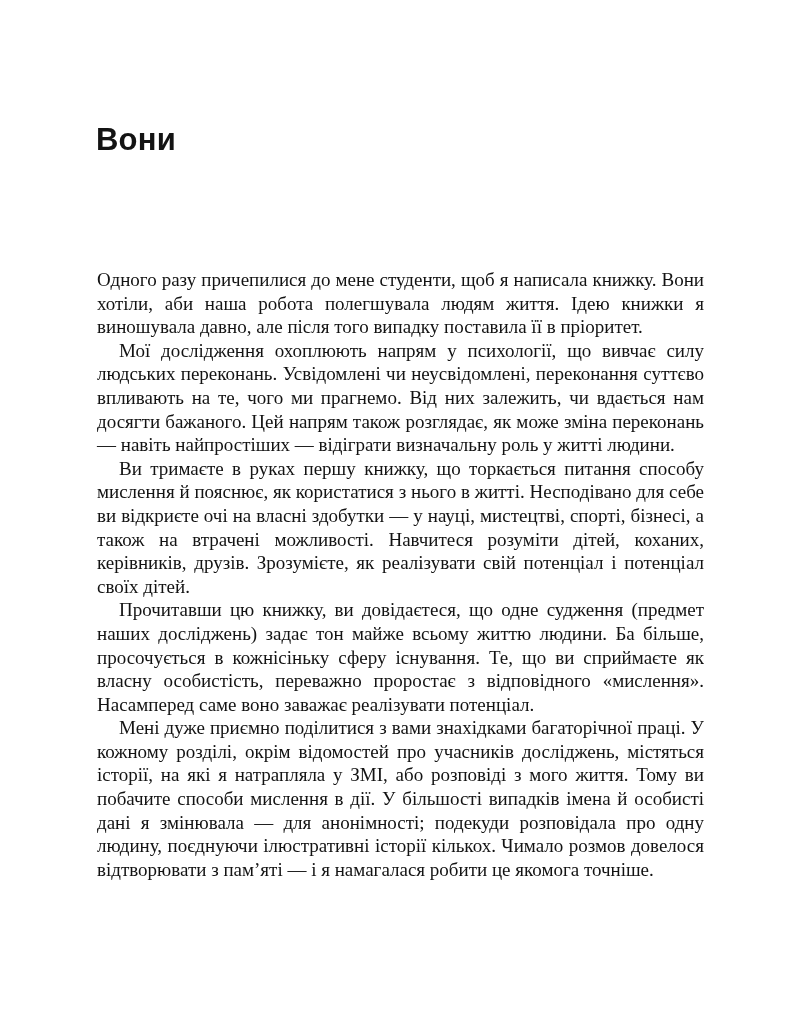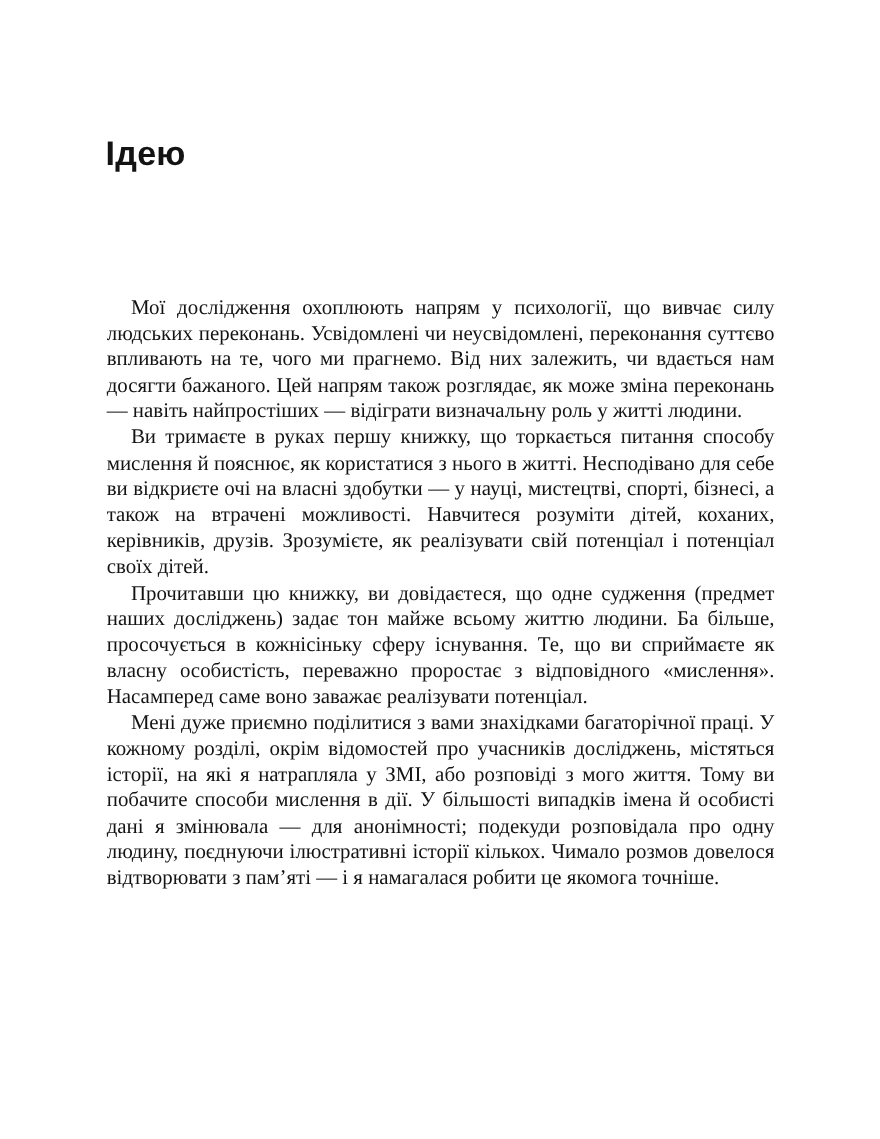--- a/index.html
+++ b/index.html
@@ -42,21 +42,22 @@
     text-indent: 22px;
   }
   .body-text p.first {
     text-indent: 0;
   }
 </style>
 </head>
 <body>
 
 <div class="page" style="--text-color: #131313; --page-bg: #ffffff;">
-  <h1 class="chapter-heading">Ідею</h1>
+  <h1 class="chapter-heading">Вони</h1>
 
   <div class="body-text">
+    <p class="first">Одного разу причепилися до мене студенти, щоб я написала книжку. Вони хотіли, аби наша робота полегшувала людям життя. Ідею книжки я виношувала давно, але після того випадку поставила її в пріоритет.</p>
     <p>Мої дослідження охоплюють напрям у психології, що вивчає силу людських переконань. Усвідомлені чи неусвідомлені, переконання суттєво впливають на те, чого ми прагнемо. Від них залежить, чи вдається нам досягти бажаного. Цей напрям також розглядає, як може зміна переконань — навіть найпростіших — відіграти визначальну роль у житті людини.</p>
     <p>Ви тримаєте в руках першу книжку, що торкається питання способу мислення й пояснює, як користатися з нього в житті. Несподівано для себе ви відкриєте очі на власні здобутки — у науці, мистецтві, спорті, бізнесі, а також на втрачені можливості. Навчитеся розуміти дітей, коханих, керівників, друзів. Зрозумієте, як реалізувати свій потенціал і потенціал своїх дітей.</p>
     <p>Прочитавши цю книжку, ви довідаєтеся, що одне судження (предмет наших досліджень) задає тон майже всьому життю людини. Ба більше, просочується в кожнісіньку сферу існування. Те, що ви сприймаєте як власну особистість, переважно проростає з відповідного «мислення». Насамперед саме воно заважає реалізувати потенціал.</p>
     <p>Мені дуже приємно поділитися з вами знахідками багаторічної праці. У кожному розділі, окрім відомостей про учасників досліджень, містяться історії, на які я натрапляла у ЗМІ, або розповіді з мого життя. Тому ви побачите способи мислення в дії. У більшості випадків імена й особисті дані я змінювала — для анонімності; подекуди розповідала про одну людину, поєднуючи ілюстративні історії кількох. Чимало розмов довелося відтворювати з пам’яті — і я намагалася робити це якомога точніше.</p>
   </div>
 </div>
 
 </body></html>

